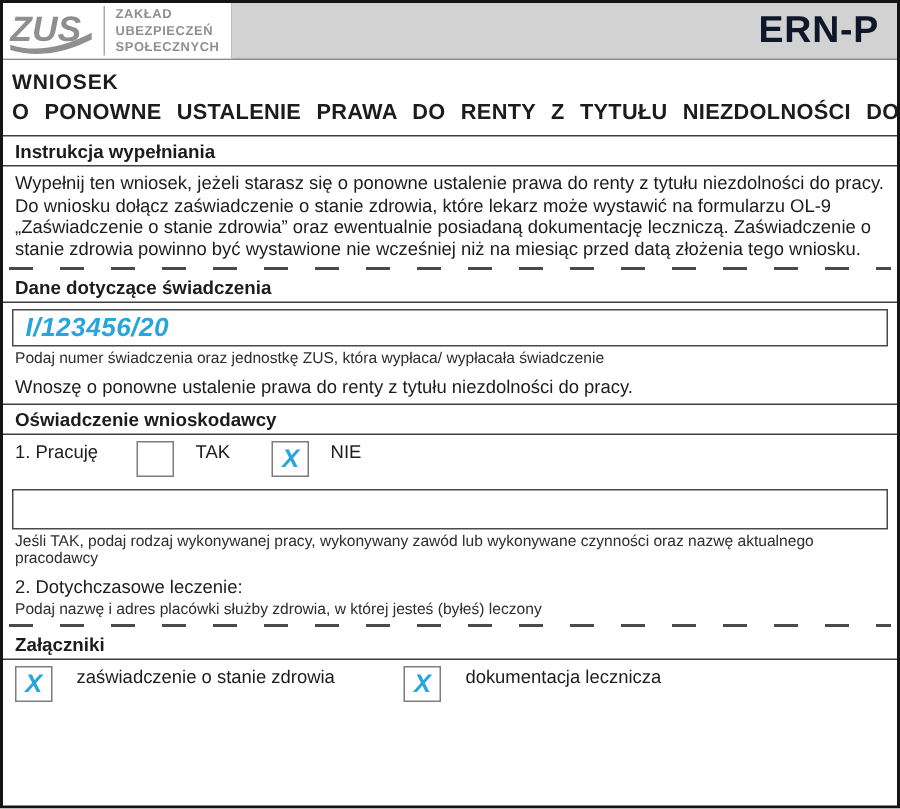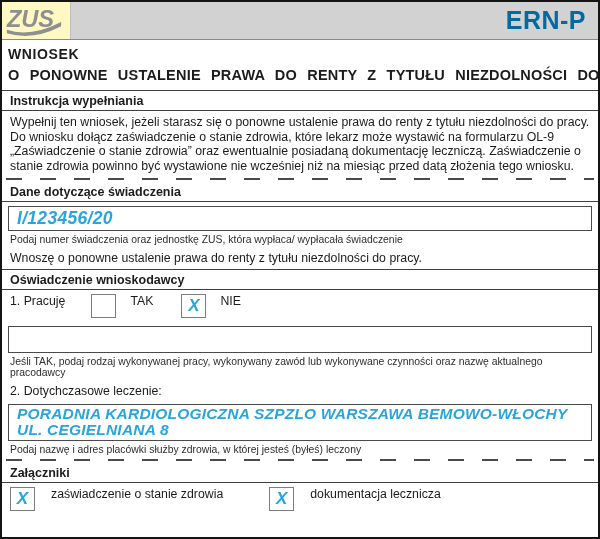--- a/index.html
+++ b/index.html
@@ -17,37 +17,37 @@
   }
 
   
   .header {
     height: 38px; background: #d2d2d2;
     display: flex; align-items: stretch;
     border-bottom: 1px solid #8a8a8a;
     flex: 0 0 auto;
   }
   .logo-panel {
-    background: #fef9c3;
+    background: #ffffff;
     display: flex; align-items: center;
     padding: 2px 8px 2px 4px;
     border-right: 1px solid #bdbdbd;
   }
   .zus-mark { display: block; }
   .org-name {
     border-left: 1.5px solid #a9a9a9;
     margin-left: 7px; padding-left: 7px;
     font-size: 8.6px; line-height: 1.3; letter-spacing: 0.4px;
     color: #8f8f8f; font-weight: bold;
     white-space: nowrap;
   }
   .form-code {
     flex: 1; display: flex; align-items: center; justify-content: flex-end;
     padding-right: 12px;
-    font-size: 25px; font-weight: bold; letter-spacing: 0.5px; color: #0369a1;
+    font-size: 25px; font-weight: bold; letter-spacing: 0.5px; color: #0f172a;
   }
 
   
   .title-block {
     padding: 6px 6px 7px 6px;
     border-bottom: 1.5px solid #3f3f3f;
     text-align: left; flex: 0 0 auto;
   }
   .title-line1 { font-size: 14px; font-weight: bold; letter-spacing: 0.6px; }
   .title-line2 {
@@ -108,20 +108,25 @@
 <body>
 
 <div class="page">
 
   <div class="header">
     <div class="logo-panel">
       <svg class="zus-mark" width="56" height="32" viewBox="0 0 64 36" aria-hidden="true">
         <text x="1" y="25" font-family="'Liberation Sans',sans-serif" font-size="27" font-weight="bold" font-style="italic" fill="#8f8f8f">ZUS</text>
         <path d="M1 28 Q 28 37 63 19 L 63 24 Q 30 41 1 32 Z" fill="#8f8f8f"></path>
       </svg>
+      <div class="org-name">
+        <div>ZAKŁAD</div>
+        <div>UBEZPIECZEŃ</div>
+        <div>SPOŁECZNYCH</div>
+      </div>
     </div>
     <div class="form-code">ERN-P</div>
   </div>
 
   <div class="title-block">
     <div class="title-line1">WNIOSEK</div>
     <div class="title-line2">O PONOWNE USTALENIE PRAWA DO RENTY Z TYTUŁU NIEZDOLNOŚCI DO PRACY</div>
   </div>
 
   <div class="sec-heading">Instrukcja wypełniania</div>
@@ -153,24 +158,20 @@
     </span>
     <span class="cb-label" style="margin-left:14px">NIE</span>
   </div>
 
   <div class="field-box work-box">
     <span class="blue-entry"></span>
   </div>
   <div class="hint">Jeśli TAK, podaj rodzaj wykonywanej pracy, wykonywany zawód lub wykonywane czynności oraz nazwę aktualnego pracodawcy</div>
 
   <div class="body-text" style="padding-bottom:1px">2. Dotychczasowe leczenie:</div>
-  <div class="field-box">
-    <div class="blue-entry multiline">PORADNIA KARDIOLOGICZNA SZPZLO WARSZAWA BEMOWO-WŁOCHY</div>
-    <div class="blue-entry multiline">UL. CEGIELNIANA 8</div>
-  </div>
   <div class="hint">Podaj nazwę i adres placówki służby zdrowia, w której jesteś (byłeś) leczony</div>
 
   <div class="dashed-sep"></div>
 
   <div class="sec-heading">Załączniki</div>
   <div class="checkbox-row">
     <span class="cb">
       <span class="mark">X</span>
     </span>
     <span class="cb-label" style="margin-left:16px">zaświadczenie o stanie zdrowia</span>

